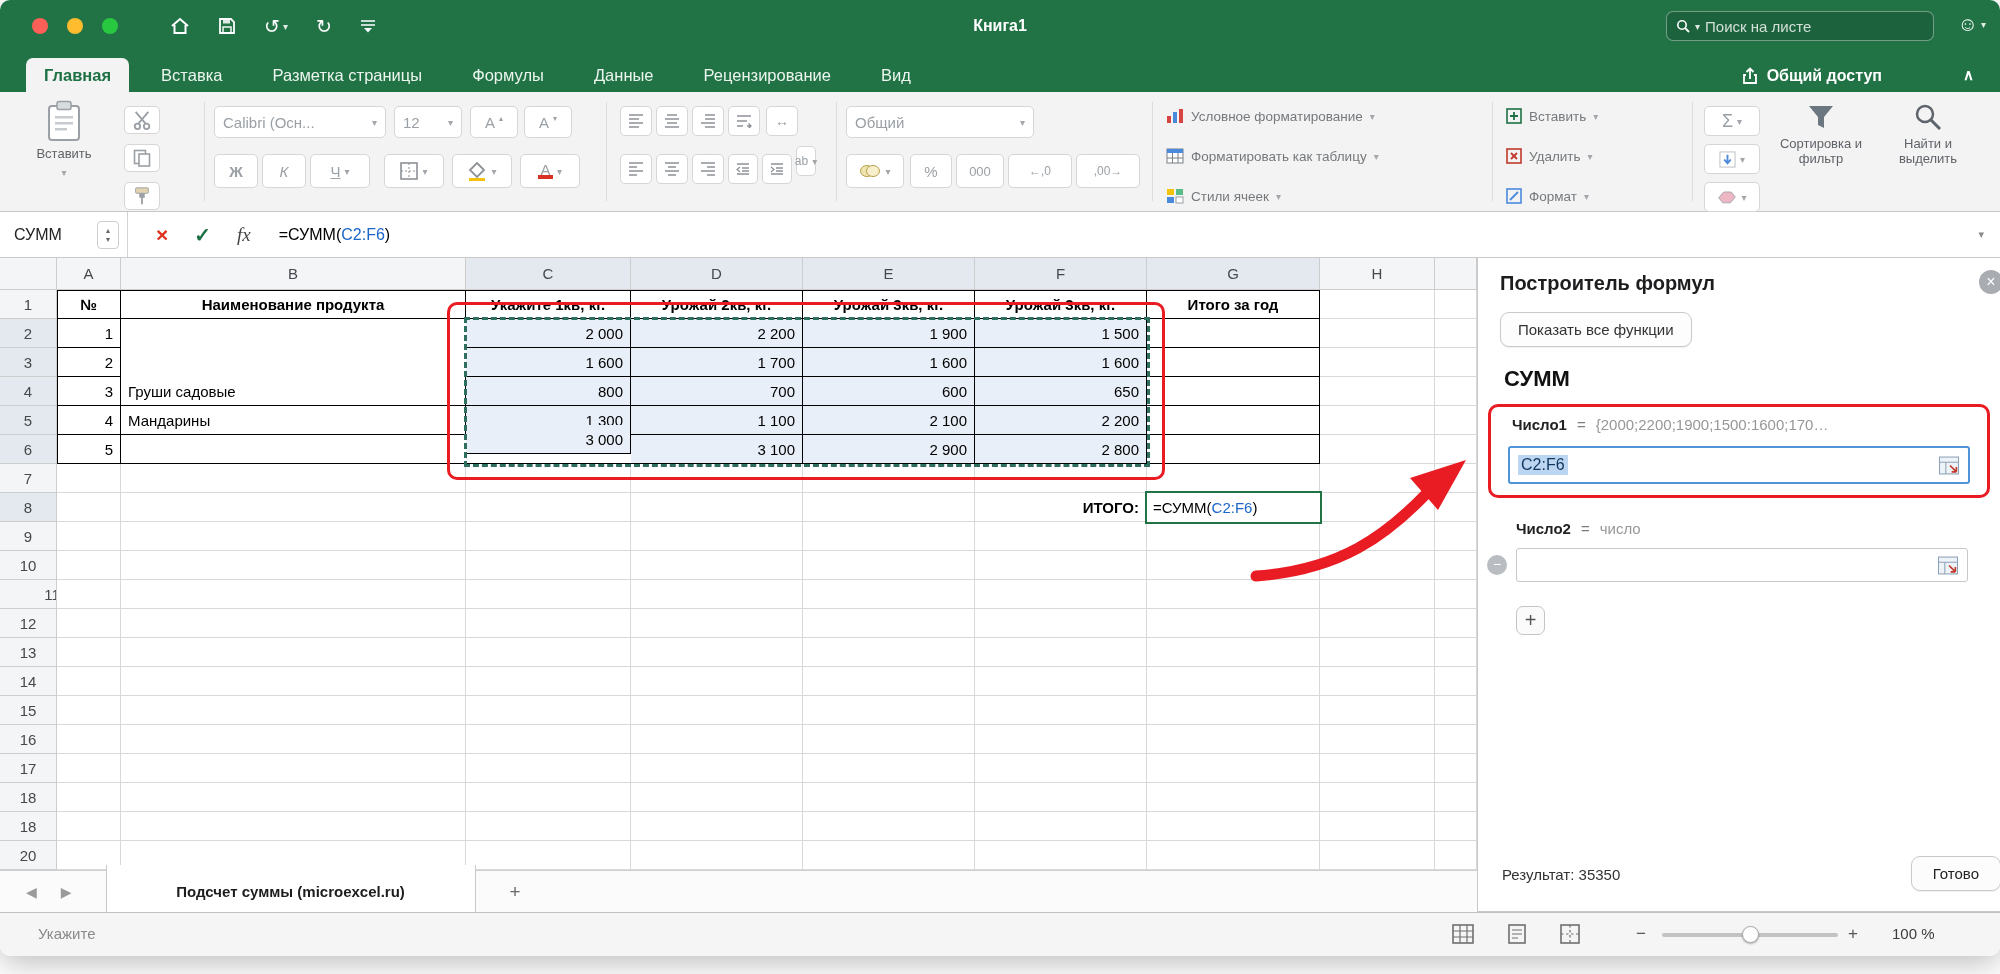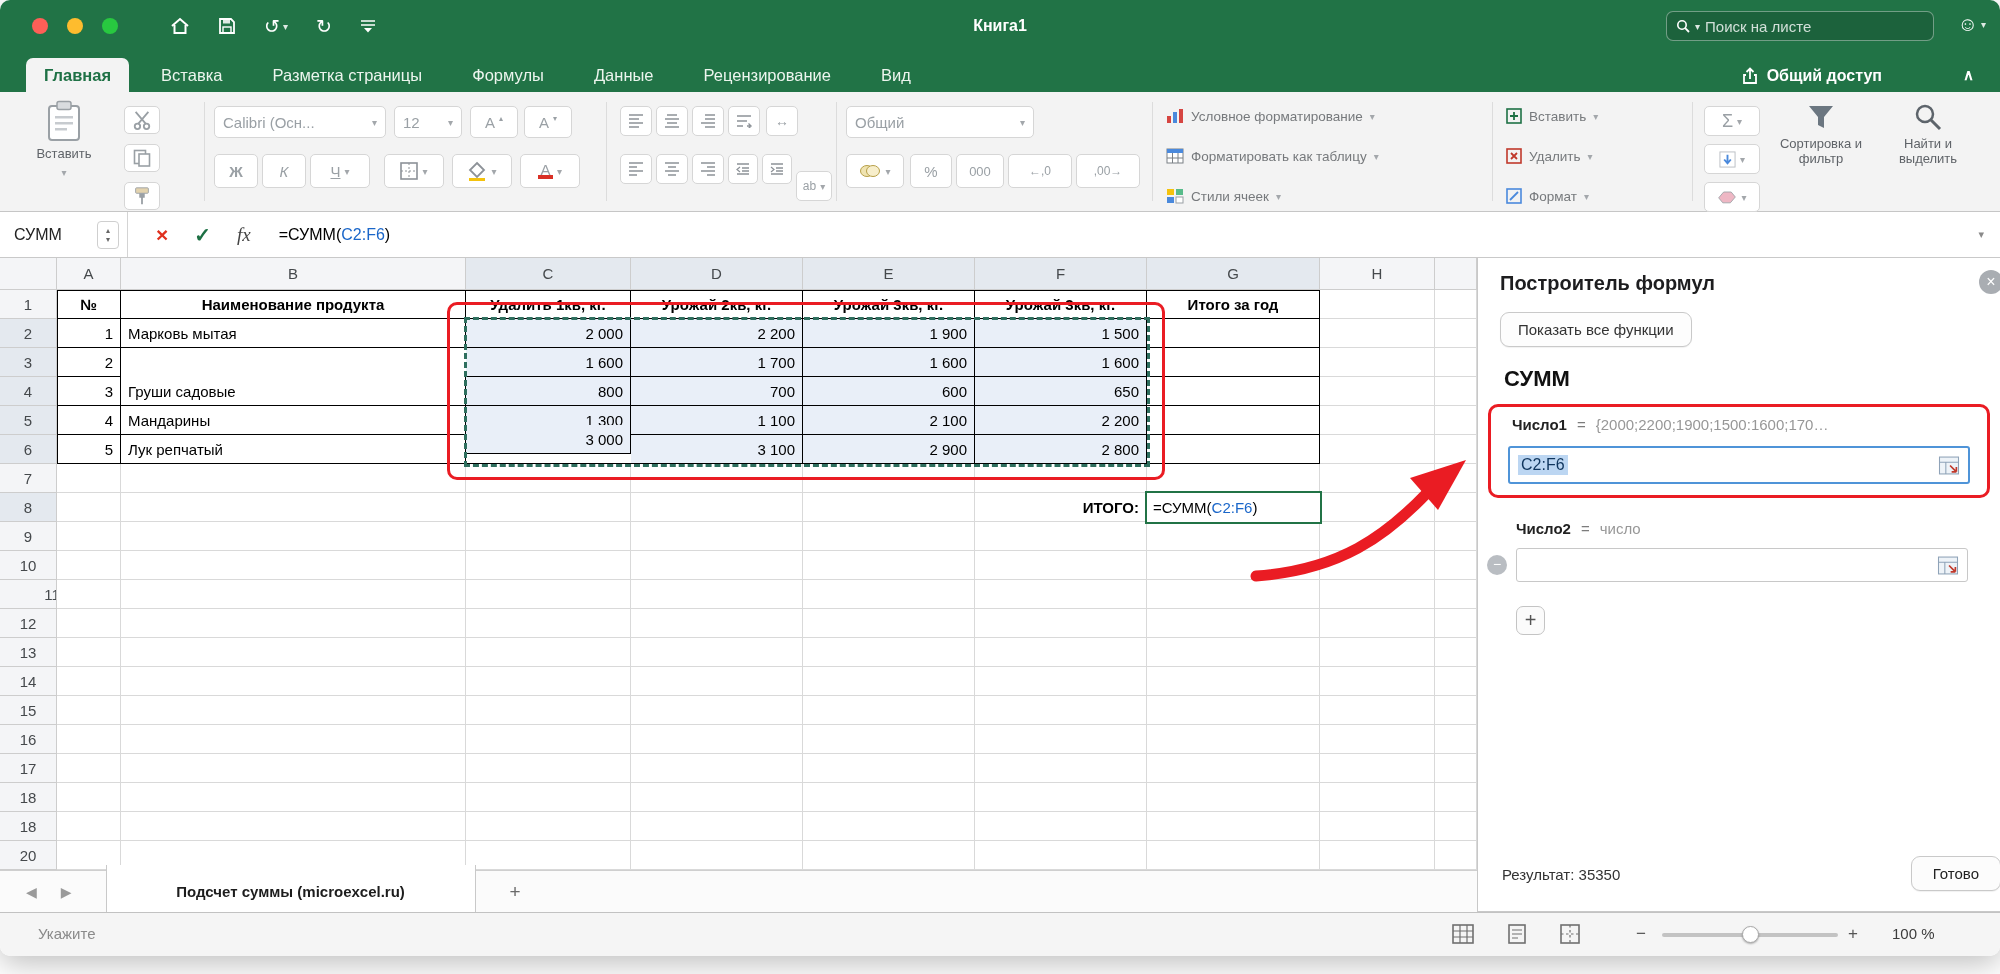--- a/index.html
+++ b/index.html
@@ -309,21 +309,21 @@
           <path d="M1 1 H13 M6 5 H13 M6 8 H13 M1 11 H13" stroke="#8d9298" stroke-width="1.4"></path>
           <path d="M4 4 L1 6.5 L4 9" stroke="#8d9298" stroke-width="1.2" fill="none"></path>
         </svg>
       </div>
     <div class="rb" style="left:762px;top:62px;width:30px;height:30px">
         <svg width="14" height="12" viewBox="0 0 14 12">
           <path d="M1 1 H13 M6 5 H13 M6 8 H13 M1 11 H13" stroke="#8d9298" stroke-width="1.4"></path>
           <path d="M1 4 L4 6.5 L1 9" stroke="#8d9298" stroke-width="1.2" fill="none"></path>
         </svg>
       </div>
-    <div class="rb" style="left:796px;top:79px;width:36px;height:30px;font-size:12px">
+    <div class="rb" style="left:796px;top:54px;width:20px;height:30px;font-size:12px">
         <span>ab</span>
         <span class="car">▾</span>
       </div>
 
     <div class="rb combo" style="left:846px;top:14px;width:188px;height:32px">
         <span>Общий</span>
         <span class="car">▾</span>
       </div>
     <div class="rb" style="left:846px;top:62px;width:58px;height:34px">
         <svg width="22" height="16" viewBox="0 0 22 16">
@@ -448,30 +448,29 @@
         <div class="gc ch hl" style="left: 466px; top: 0px; width: 165px; height: 32px;">C</div>
         <div class="gc ch hl" style="left: 631px; top: 0px; width: 172px; height: 32px;">D</div>
         <div class="gc ch hl" style="left: 803px; top: 0px; width: 172px; height: 32px;">E</div>
         <div class="gc ch hl" style="left: 975px; top: 0px; width: 172px; height: 32px;">F</div>
         <div class="gc ch hl" style="left: 1147px; top: 0px; width: 173px; height: 32px;">G</div>
         <div class="gc ch" style="left: 1320px; top: 0px; width: 115px; height: 32px;">H</div>
         <div class="gc ch" style="left: 1435px; top: 0px; width: 42px; height: 32px;"></div>
         <div class="gc rh" style="left: 0px; top: 32px; width: 57px; height: 29px;">1</div>
         <div class="gc cell tbl thead" style="left: 57px; top: 32px; width: 64px; height: 29px;">№</div>
         <div class="gc cell tbl thead" style="left: 121px; top: 32px; width: 345px; height: 29px;">Наименование продукта</div>
-        <div class="gc cell tbl thead" style="left: 466px; top: 32px; width: 165px; height: 29px;">Удалить 1кв, кг.</div>
+        <div class="gc cell tbl thead" style="left: 466px; top: 32px; width: 165px; height: 29px;">Укажите 1кв, кг.</div>
         <div class="gc cell tbl thead" style="left: 631px; top: 32px; width: 172px; height: 29px;">Урожай 2кв, кг.</div>
         <div class="gc cell tbl thead" style="left: 803px; top: 32px; width: 172px; height: 29px;">Урожай 3кв, кг.</div>
         <div class="gc cell tbl thead" style="left: 975px; top: 32px; width: 172px; height: 29px;">Урожай 3кв, кг.</div>
         <div class="gc cell tbl thead" style="left: 1147px; top: 32px; width: 173px; height: 29px;">Итого за год</div>
         <div class="gc cell" style="left: 1320px; top: 32px; width: 115px; height: 29px;"></div>
         <div class="gc cell" style="left: 1435px; top: 32px; width: 42px; height: 29px;"></div>
         <div class="gc rh hl" style="left: 0px; top: 61px; width: 57px; height: 29px;">2</div>
         <div class="gc cell tbl num" style="left: 57px; top: 61px; width: 64px; height: 29px;">1</div>
-        <div class="gc cell tbl txt" style="left: 121px; top: 61px; width: 345px; height: 29px;">Марковь мытая</div>
         <div class="gc cell tbl num sel" style="left: 466px; top: 61px; width: 165px; height: 29px;">2 000</div>
         <div class="gc cell tbl num sel" style="left: 631px; top: 61px; width: 172px; height: 29px;">2 200</div>
         <div class="gc cell tbl num sel" style="left: 803px; top: 61px; width: 172px; height: 29px;">1 900</div>
         <div class="gc cell tbl num sel" style="left: 975px; top: 61px; width: 172px; height: 29px;">1 500</div>
         <div class="gc cell tbl" style="left: 1147px; top: 61px; width: 173px; height: 29px;"></div>
         <div class="gc cell" style="left: 1320px; top: 61px; width: 115px; height: 29px;"></div>
         <div class="gc cell" style="left: 1435px; top: 61px; width: 42px; height: 29px;"></div>
         <div class="gc rh hl" style="left: 0px; top: 90px; width: 57px; height: 29px;">3</div>
         <div class="gc cell tbl num" style="left: 57px; top: 90px; width: 64px; height: 29px;">2</div>
         <div class="gc cell tbl txt" style="left: 121px; top: 90px; width: 345px; height: 29px; margin-top: 44px;">Яблоки сезонные</div>
@@ -497,21 +496,20 @@
         <div class="gc cell tbl txt" style="left: 121px; top: 148px; width: 345px; height: 29px;">Мандарины</div>
         <div class="gc cell tbl num sel" style="left: 466px; top: 148px; width: 165px; height: 29px;">1 300</div>
         <div class="gc cell tbl num sel" style="left: 631px; top: 148px; width: 172px; height: 29px;">1 100</div>
         <div class="gc cell tbl num sel" style="left: 803px; top: 148px; width: 172px; height: 29px;">2 100</div>
         <div class="gc cell tbl num sel" style="left: 975px; top: 148px; width: 172px; height: 29px;">2 200</div>
         <div class="gc cell tbl" style="left: 1147px; top: 148px; width: 173px; height: 29px;"></div>
         <div class="gc cell" style="left: 1320px; top: 148px; width: 115px; height: 29px;"></div>
         <div class="gc cell" style="left: 1435px; top: 148px; width: 42px; height: 29px;"></div>
         <div class="gc rh hl" style="left: 0px; top: 177px; width: 57px; height: 29px;">6</div>
         <div class="gc cell tbl num" style="left: 57px; top: 177px; width: 64px; height: 29px;">5</div>
-        <div class="gc cell tbl txt" style="left: 121px; top: 177px; width: 345px; height: 29px;">Лук репчатый</div>
         <div class="gc cell tbl num sel" style="left: 466px; top: 167px; width: 165px; height: 29px;">3 000</div>
         <div class="gc cell tbl num sel" style="left: 631px; top: 177px; width: 172px; height: 29px;">3 100</div>
         <div class="gc cell tbl num sel" style="left: 803px; top: 177px; width: 172px; height: 29px;">2 900</div>
         <div class="gc cell tbl num sel" style="left: 975px; top: 177px; width: 172px; height: 29px;">2 800</div>
         <div class="gc cell tbl" style="left: 1147px; top: 177px; width: 173px; height: 29px;"></div>
         <div class="gc cell" style="left: 1320px; top: 177px; width: 115px; height: 29px;"></div>
         <div class="gc cell" style="left: 1435px; top: 177px; width: 42px; height: 29px;"></div>
         <div class="gc rh" style="left: 0px; top: 206px; width: 57px; height: 29px;">7</div>
         <div class="gc cell" style="left: 57px; top: 206px; width: 64px; height: 29px;"></div>
         <div class="gc cell" style="left: 121px; top: 206px; width: 345px; height: 29px;"></div>

